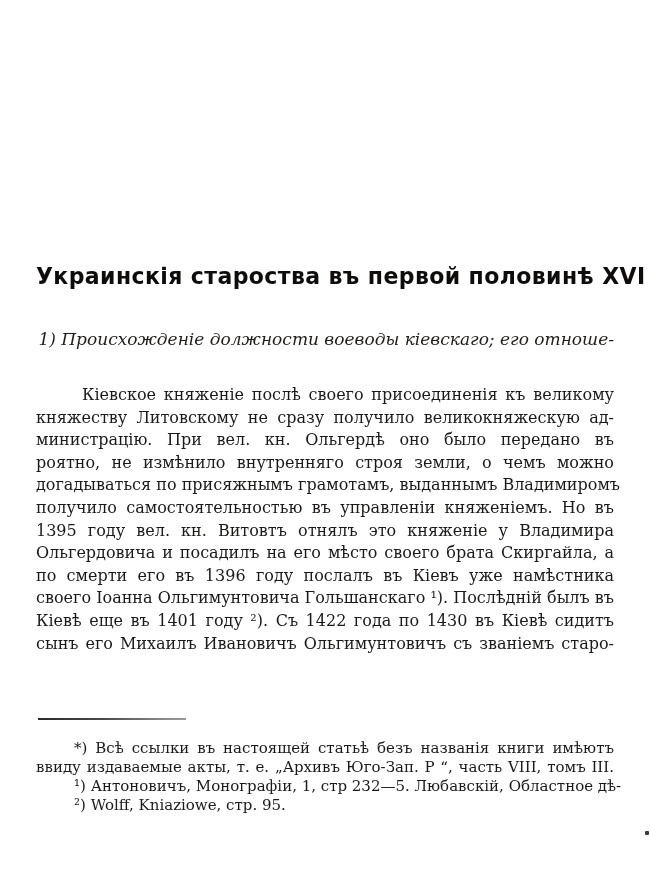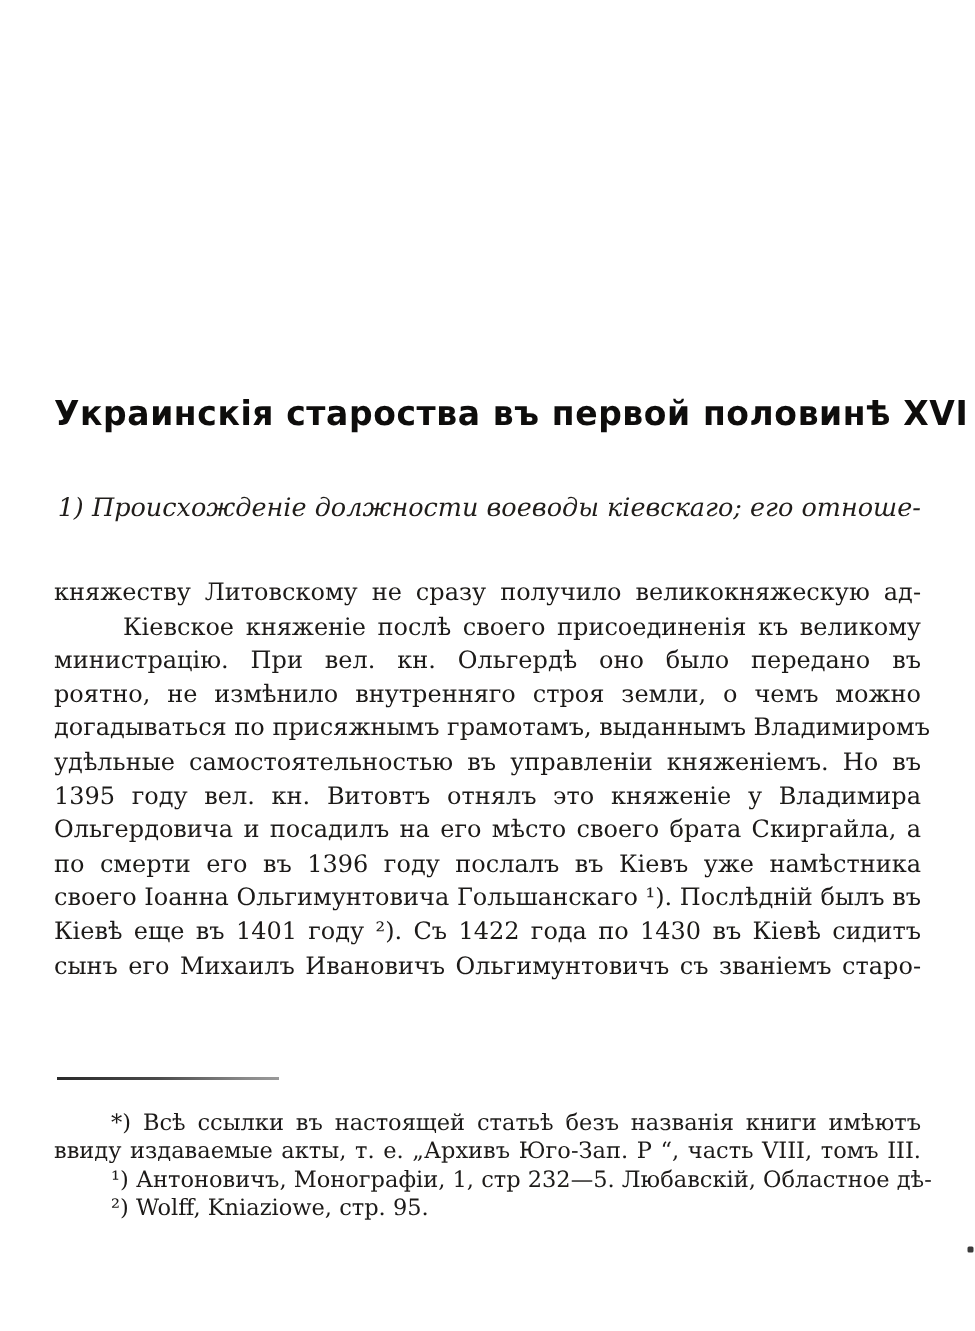--- a/index.html
+++ b/index.html
@@ -108,26 +108,26 @@
 
   <div class="title">
     <span>Украинскія староства въ первой половинѣ XVI в.</span>
   </div>
 
   <div class="section-heading">
     <div>1) Происхожденіе должности воеводы кіевскаго; его отноше-</div>
   </div>
 
   <div class="body-text">
+    <div class="line indent">Кіевское княженіе послѣ своего присоединенія къ великому</div>
     <div class="line">княжеству Литовскому не сразу получило великокняжескую ад-</div>
-    <div class="line indent">Кіевское княженіе послѣ своего присоединенія къ великому</div>
     <div class="line">министрацію. При вел. кн. Ольгердѣ оно было передано въ</div>
     <div class="line">роятно, не измѣнило внутренняго строя земли, о чемъ можно</div>
     <div class="line">догадываться по присяжнымъ грамотамъ, выданнымъ Владимиромъ</div>
-    <div class="line">удѣльные самостоятельностью въ управленіи княженіемъ. Но въ</div>
+    <div class="line">получило самостоятельностью въ управленіи княженіемъ. Но въ</div>
     <div class="line">1395 году вел. кн. Витовтъ отнялъ это княженіе у Владимира</div>
     <div class="line">Ольгердовича и посадилъ на его мѣсто своего брата Скиргайла, а</div>
     <div class="line">по смерти его въ 1396 году послалъ въ Кіевъ уже намѣстника</div>
     <div class="line">своего Іоанна Ольгимунтовича Гольшанскаго ¹). Послѣдній былъ въ</div>
     <div class="line">Кіевѣ еще въ 1401 году ²). Съ 1422 года по 1430 въ Кіевѣ сидитъ</div>
     <div class="line">сынъ его Михаилъ Ивановичъ Ольгимунтовичъ съ званіемъ старо-</div>
   </div>
 
   <div class="footnote-rule"></div>
 

